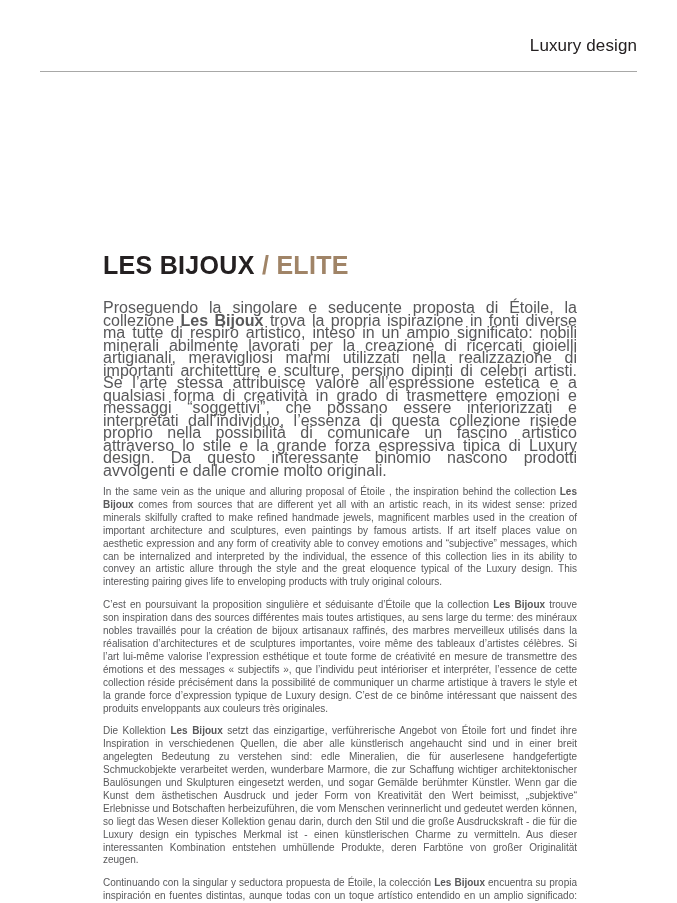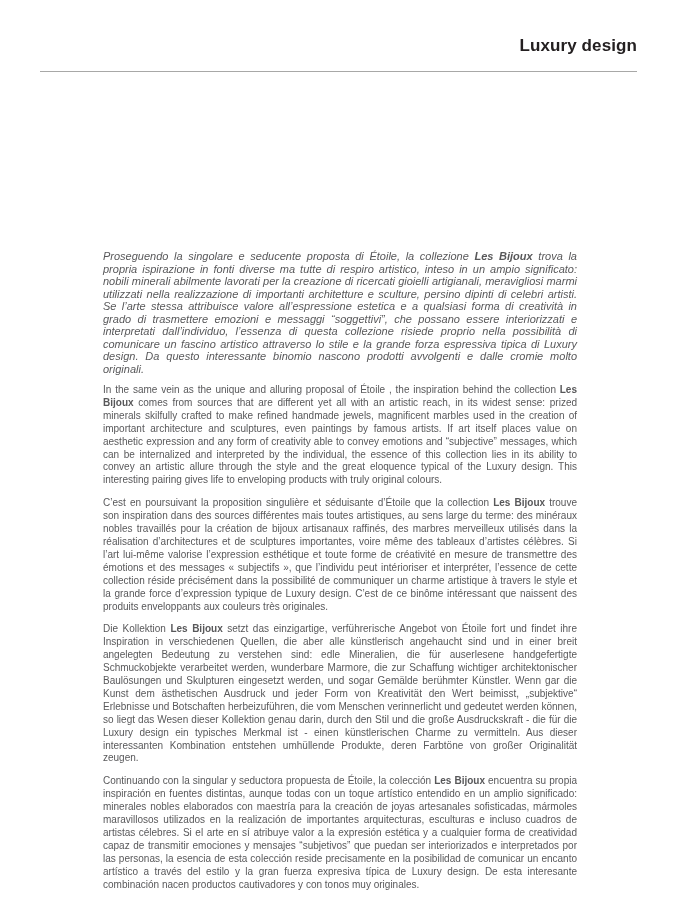--- a/index.html
+++ b/index.html
@@ -11,21 +11,21 @@
     background: var(--page-bg, #ffffff);
     font-family: "Liberation Sans", sans-serif;
     overflow: hidden;
     box-sizing: border-box;
   }
   .header-title {
     position: absolute;
     top: 36px;
     right: 40px;
     font-size: 17px;
-    font-weight: 700;
+    font-weight: 400;
     color: var(--heading-text, #1d1d1b);
     letter-spacing: 0.1px;
   }
   .header-rule {
     position: absolute;
     top: 71px;
     left: 40px;
     right: 40px;
     height: 1px;
     background: var(--divider, #a8a8a7);
@@ -46,43 +46,43 @@
   }
   h1.title .title-accent {
     color: var(--accent, #a08467);
   }
   .para {
     margin: 0 0 10px 0;
     text-align: justify;
     color: var(--body-text, #58585a);
   }
   .para.primary {
-    font-size: 11px;
+    font-size: 16px;
     line-height: 12.5px;
     margin-bottom: 8px;
-    font-style: italic;
   }
   .para.secondary {
     font-size: 10px;
     line-height: 12.9px;
     margin-top: 9px;
   }
   .para strong { font-weight: 700; }
 </style>
 </head>
 <body>
 
 <div class="page">
 
   <div class="header-title">Luxury design</div>
 
   <div class="header-rule"></div>
 
   <div class="content">
 
+    <h1 class="title"><span class="title-main">LES BIJOUX</span> <span class="title-accent">/ ELITE</span></h1>
 
     <p class="para primary"><span>Proseguendo la singolare e seducente proposta di Étoile, la collezione </span><strong>Les Bijoux</strong><span> trova la propria ispirazione in fonti diverse ma tutte di respiro artistico, inteso in un ampio significato: nobili minerali abilmente lavorati per la creazione di ricercati gioielli artigianali, meravigliosi marmi utilizzati nella realizzazione di importanti architetture e sculture, persino dipinti di celebri artisti. Se l’arte stessa attribuisce valore all’espressione estetica e a qualsiasi forma di creatività in grado di trasmettere emozioni e messaggi “soggettivi”, che possano essere interiorizzati e interpretati dall’individuo, l’essenza di questa collezione risiede proprio nella possibilità di comunicare un fascino artistico attraverso lo stile e la grande forza espressiva tipica di Luxury design. Da questo interessante binomio nascono prodotti avvolgenti e dalle cromie molto originali.</span></p>
 
     <p class="para secondary"><span>In the same vein as the unique and alluring proposal of Étoile , the inspiration behind the collection </span><strong>Les Bijoux</strong><span> comes from sources that are different yet all with an artistic reach, in its widest sense: prized minerals skilfully crafted to make refined handmade jewels, magnificent marbles used in the creation of important architecture and sculptures, even paintings by famous artists. If art itself places value on aesthetic expression and any form of creativity able to convey emotions and “subjective” messages, which can be internalized and interpreted by the individual, the essence of this collection lies in its ability to convey an artistic allure through the style and the great eloquence typical of the Luxury design. This interesting pairing gives life to enveloping products with truly original colours.</span></p>
 
     <p class="para secondary"><span>C’est en poursuivant la proposition singulière et séduisante d’Étoile que la collection </span><strong>Les Bijoux</strong><span> trouve son inspiration dans des sources différentes mais toutes artistiques, au sens large du terme: des minéraux nobles travaillés pour la création de bijoux artisanaux raffinés, des marbres merveilleux utilisés dans la réalisation d’architectures et de sculptures importantes, voire même des tableaux d’artistes célèbres. Si l’art lui-même valorise l’expression esthétique et toute forme de créativité en mesure de transmettre des émotions et des messages « subjectifs », que l’individu peut intérioriser et interpréter, l’essence de cette collection réside précisément dans la possibilité de communiquer un charme artistique à travers le style et la grande force d’expression typique de Luxury design. C’est de ce binôme intéressant que naissent des produits enveloppants aux couleurs très originales.</span></p>
 
     <p class="para secondary"><span>Die Kollektion </span><strong>Les Bijoux</strong><span> setzt das einzigartige, verführerische Angebot von Étoile fort und findet ihre Inspiration in verschiedenen Quellen, die aber alle künstlerisch angehaucht sind und in einer breit angelegten Bedeutung zu verstehen sind: edle Mineralien, die für auserlesene handgefertigte Schmuckobjekte verarbeitet werden, wunderbare Marmore, die zur Schaffung wichtiger architektonischer Baulösungen und Skulpturen eingesetzt werden, und sogar Gemälde berühmter Künstler. Wenn gar die Kunst dem ästhetischen Ausdruck und jeder Form von Kreativität den Wert beimisst, „subjektive“ Erlebnisse und Botschaften herbeizuführen, die vom Menschen verinnerlicht und gedeutet werden können, so liegt das Wesen dieser Kollektion genau darin, durch den Stil und die große Ausdruckskraft - die für die Luxury design ein typisches Merkmal ist - einen künstlerischen Charme zu vermitteln. Aus dieser interessanten Kombination entstehen umhüllende Produkte, deren Farbtöne von großer Originalität zeugen.</span></p>
 
     <p class="para secondary"><span>Continuando con la singular y seductora propuesta de Étoile, la colección </span><strong>Les Bijoux</strong><span> encuentra su propia inspiración en fuentes distintas, aunque todas con un toque artístico entendido en un amplio significado: minerales nobles elaborados con maestría para la creación de joyas artesanales sofisticadas, mármoles maravillosos utilizados en la realización de importantes arquitecturas, esculturas e incluso cuadros de artistas célebres. Si el arte en sí atribuye valor a la expresión estética y a cualquier forma de creatividad capaz de transmitir emociones y mensajes “subjetivos” que puedan ser interiorizados e interpretados por las personas, la esencia de esta colección reside precisamente en la posibilidad de comunicar un encanto artístico a través del estilo y la gran fuerza expresiva típica de Luxury design. De esta interesante combinación nacen productos cautivadores y con tonos muy originales.</span></p>

